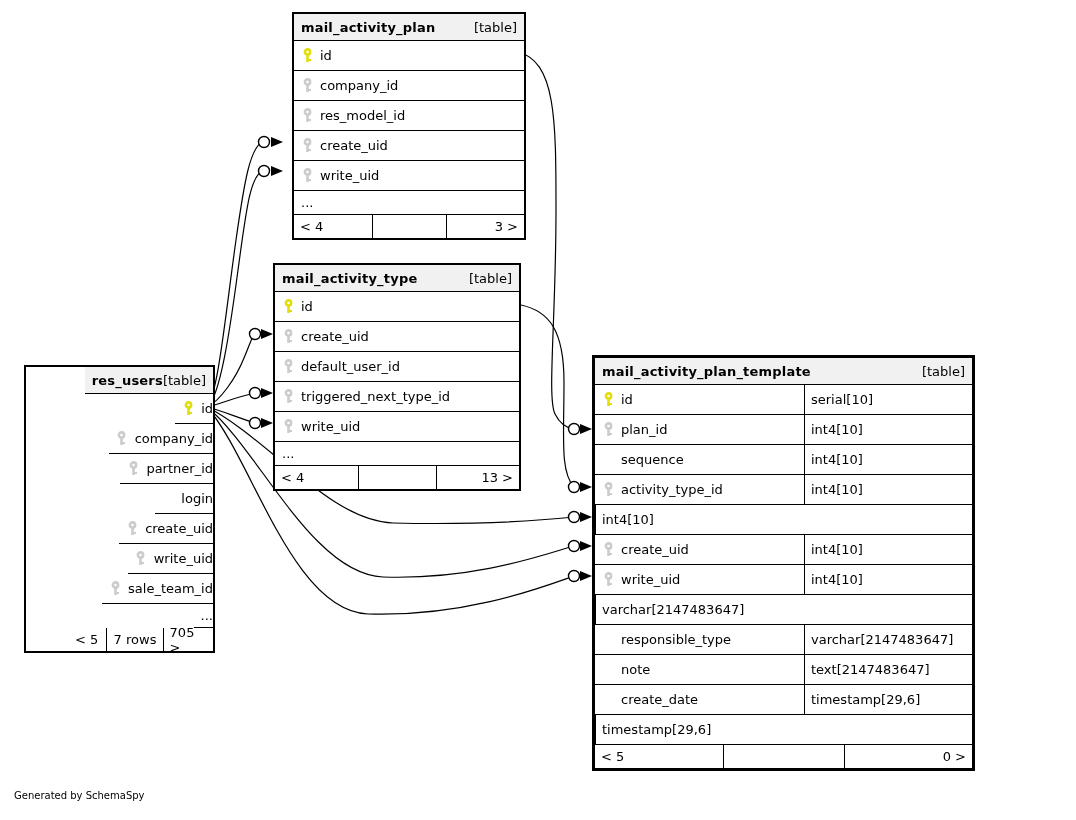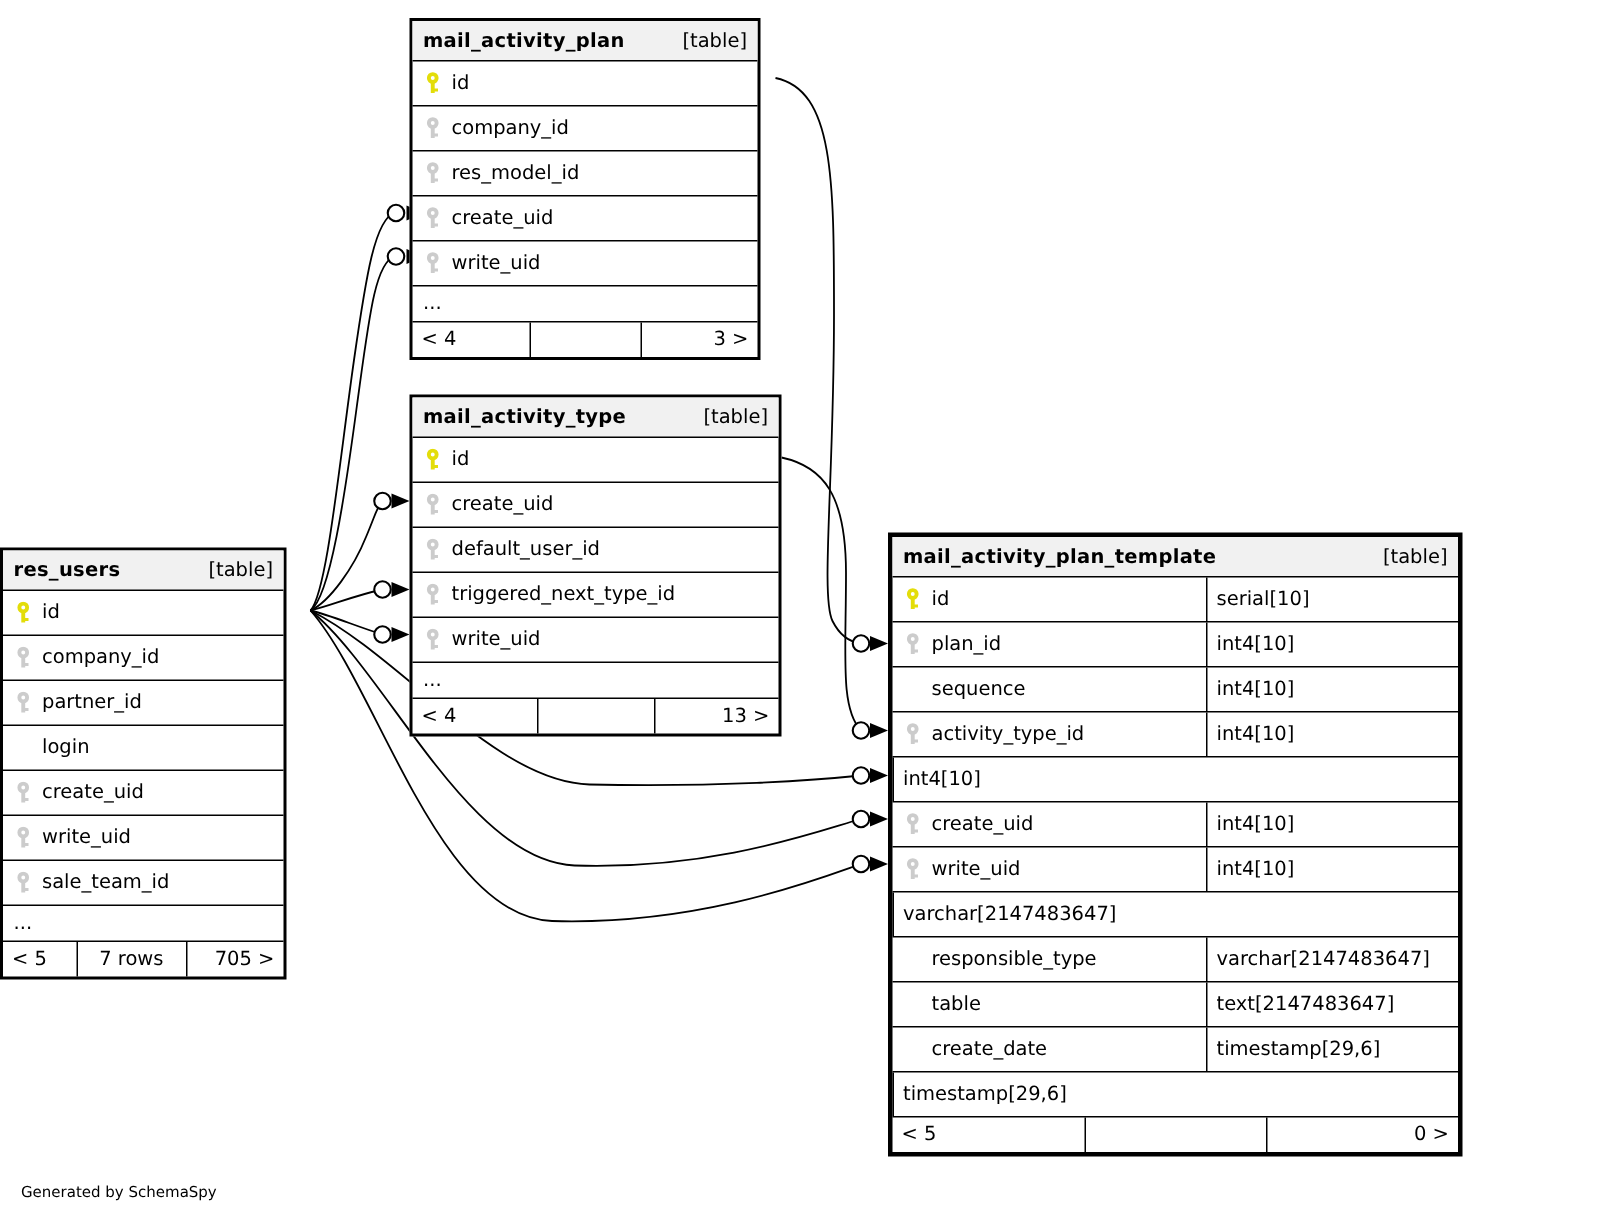--- a/index.html
+++ b/index.html
@@ -71,21 +71,21 @@
       <circle cx="255" cy="393" r="5.5"></circle>
       <circle cx="255" cy="423" r="5.5"></circle>
       <circle cx="574" cy="429" r="5.5"></circle>
       <circle cx="574" cy="487" r="5.5"></circle>
       <circle cx="574" cy="517" r="5.5"></circle>
       <circle cx="574" cy="546" r="5.5"></circle>
       <circle cx="574" cy="576" r="5.5"></circle>
     </g>
   </svg>
 
-  <div class="tbl" style="left:273px;top:12px;width:234px;">
+  <div class="tbl" style="left:292px;top:12px;width:234px;">
     <div class="tbl-header">
       <span class="tbl-title">mail_activity_plan</span>
       <span class="tbl-tag">[table]</span>
     </div>
     <div class="row">
       <span class="key-slot">
           <svg class="keyicon" width="11" height="15" viewBox="0 0 11 15">
             <g stroke="#e3dd0a" fill="none">
               <circle cx="5.5" cy="4" r="2.6" stroke-width="2.6"></circle>
               <line x1="5.5" y1="6.5" x2="5.5" y2="14" stroke-width="2.6"></line>
@@ -221,21 +221,21 @@
     <div class="more-row">
         <span>...</span>
       </div>
     <div class="footer-row">
       <span class="f-cell f-left">&lt; 4</span>
       <span class="f-cell f-mid"></span>
       <span class="f-cell f-right">13 &gt;</span>
     </div>
   </div>
 
-  <div class="tbl ru" style="left:0;top:365px;width:191px;">
+  <div class="tbl ru" style="left:24px;top:365px;width:191px;align-items:flex-end;">
     <div class="tbl-header">
       <span class="tbl-title">res_users</span>
       <span class="tbl-tag">[table]</span>
     </div>
     <div class="row">
       <span class="key-slot">
           <svg class="keyicon" width="11" height="15" viewBox="0 0 11 15">
             <g stroke="#e3dd0a" fill="none">
               <circle cx="5.5" cy="4" r="2.6" stroke-width="2.6"></circle>
               <line x1="5.5" y1="6.5" x2="5.5" y2="14" stroke-width="2.6"></line>
@@ -415,21 +415,21 @@
     <div class="row">
       <div class="name-cell">
           <span class="key-slot"></span>
           <span class="col-name">responsible_type</span>
         </div>
       <div class="type-cell">varchar[2147483647]</div>
     </div>
     <div class="row">
       <div class="name-cell">
           <span class="key-slot"></span>
-          <span class="col-name">table</span>
+          <span class="col-name">note</span>
         </div>
       <div class="type-cell">text[2147483647]</div>
     </div>
     <div class="row">
       <div class="name-cell">
           <span class="key-slot"></span>
           <span class="col-name">create_date</span>
         </div>
       <div class="type-cell">timestamp[29,6]</div>
     </div>

